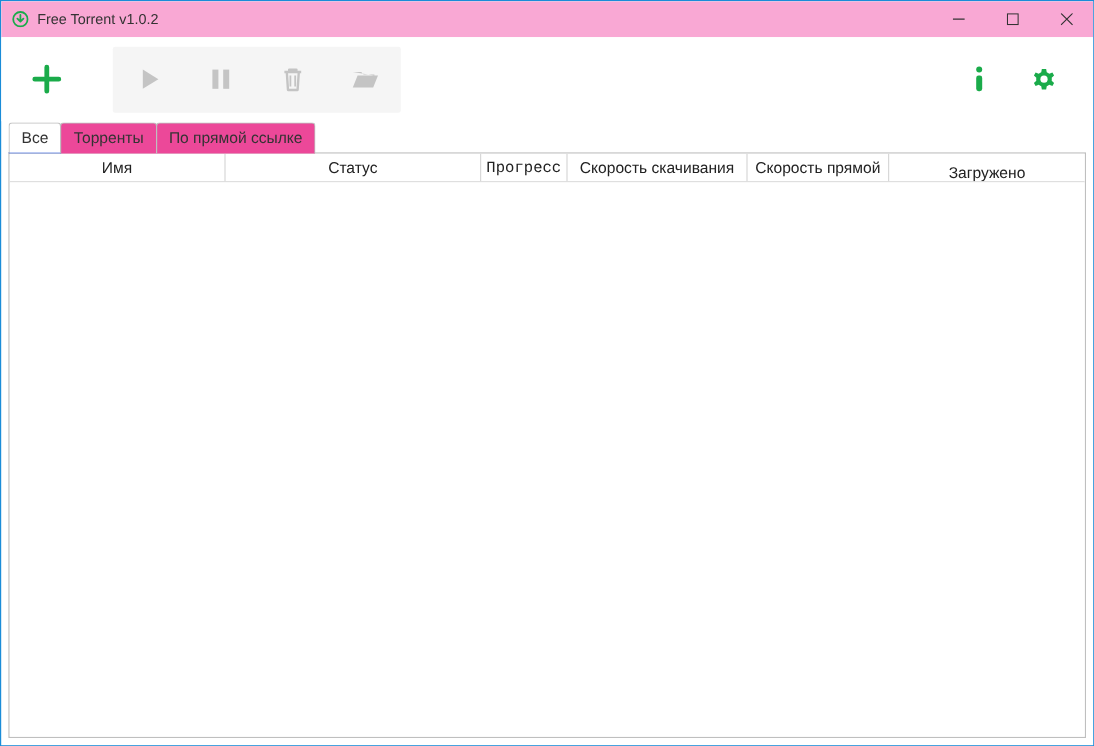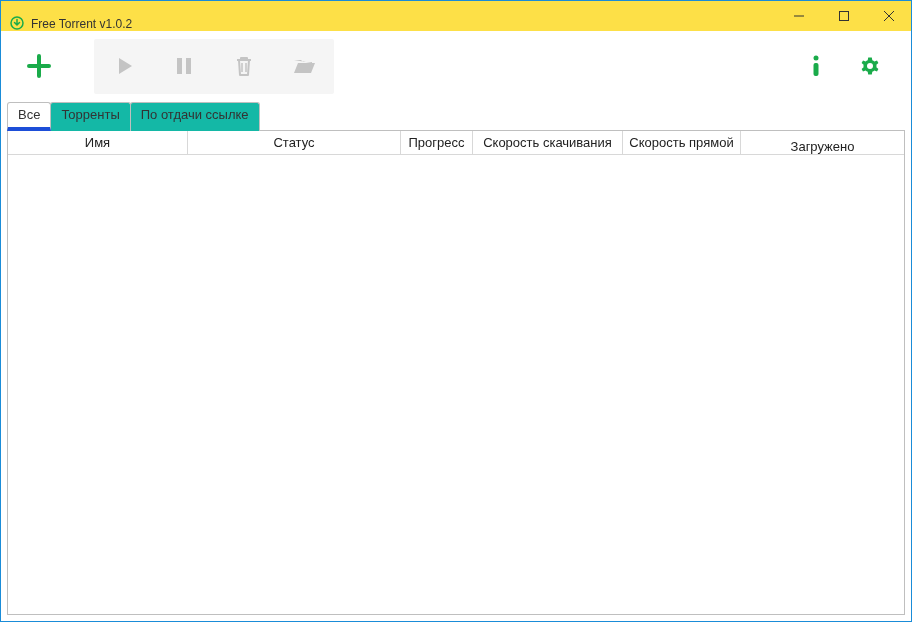--- a/index.html
+++ b/index.html
@@ -15,23 +15,23 @@
       height: 622px;
       overflow: hidden;
       border: 1px solid #1a8cd8;
       display: flex;
       flex-direction: column;
     }
     
     .titlebar {
       height: 30px;
       display: flex;
-      align-items: flex-end;
+      align-items: center;
       padding: 0 0 0 8px;
-      background: #fde047;
+      background: #f9a8d4;
       user-select: none;
     }
     .titlebar .app-icon {
       width: 16px;
       height: 16px;
       margin-right: 6px;
       display: flex;
       align-items: center;
       justify-content: center;
     }
@@ -98,33 +98,33 @@
     .tabs {
       display: flex;
       padding: 0 0 0 6px;
       position: relative;
       z-index: 2;
     }
     .tab {
       padding: 4px 10px 5px;
       border: 1px solid #bfbfbf;
       border-bottom: none;
-      background: #14b8a6;
+      background: #ec4899;
       font-size: 13px;
       color: #333;
       cursor: pointer;
       margin-right: -1px;
       position: relative;
       top: 1px;
       border-top-left-radius: 3px;
       border-top-right-radius: 3px;
     }
     .tab.active {
       background: #fff;
-      border-bottom: 4px solid #1d4ed8;
+      border-bottom: 1px solid #1d4ed8;
       z-index: 3;
     }
     
     .table-container {
       flex: 1;
       margin: 0 6px 6px 6px;
       border: 1px solid #bfbfbf;
       background: #fff;
       overflow: hidden;
       position: relative;
@@ -145,21 +145,21 @@
       justify-content: center;
       padding: 0 4px;
       overflow: hidden;
       white-space: nowrap;
     }
     .th:last-child {
       border-right: none;
     }
     .col-name { width: 180px; }
     .col-status { width: 213px; text-align: right; }
-    .col-progress { width: 72px; }
+    .col-progress { width: 72px; font-family: Liberation Mono, monospace; }
     .col-dlspeed { width: 150px; justify-content: center; }
     .col-upspeed { width: 118px; }
     .col-loaded { flex: 1; align-items: flex-end; }
     .table-body {
       height: calc(100% - 24px);
       background: #fff;
     }
     
     svg { display: block; }
   </style>
@@ -256,21 +256,21 @@
 </div>
 
 <div class="tabs">
   <div class="tab active">
     <span>Все</span>
   </div>
   <div class="tab">
     <span>Торренты</span>
   </div>
   <div class="tab">
-    <span>По отдачи ссылке</span>
+    <span>По прямой ссылке</span>
   </div>
 </div>
 
 <div class="table-container">
   <div class="table-header">
     <div class="th col-name">
       <span>Имя</span>
     </div>
     <div class="th col-status">
       <span>Статус</span>

